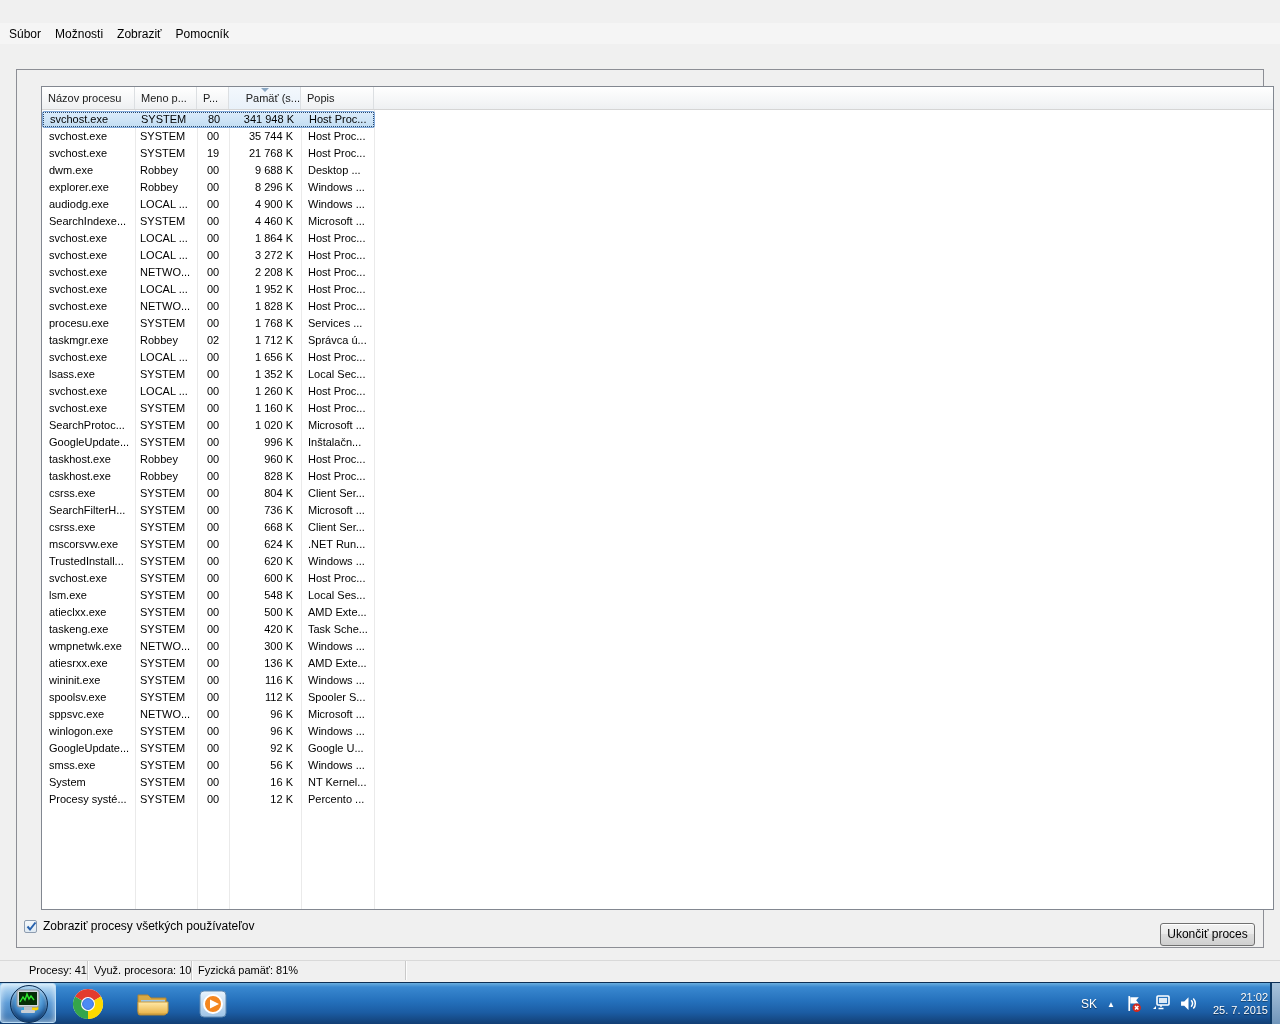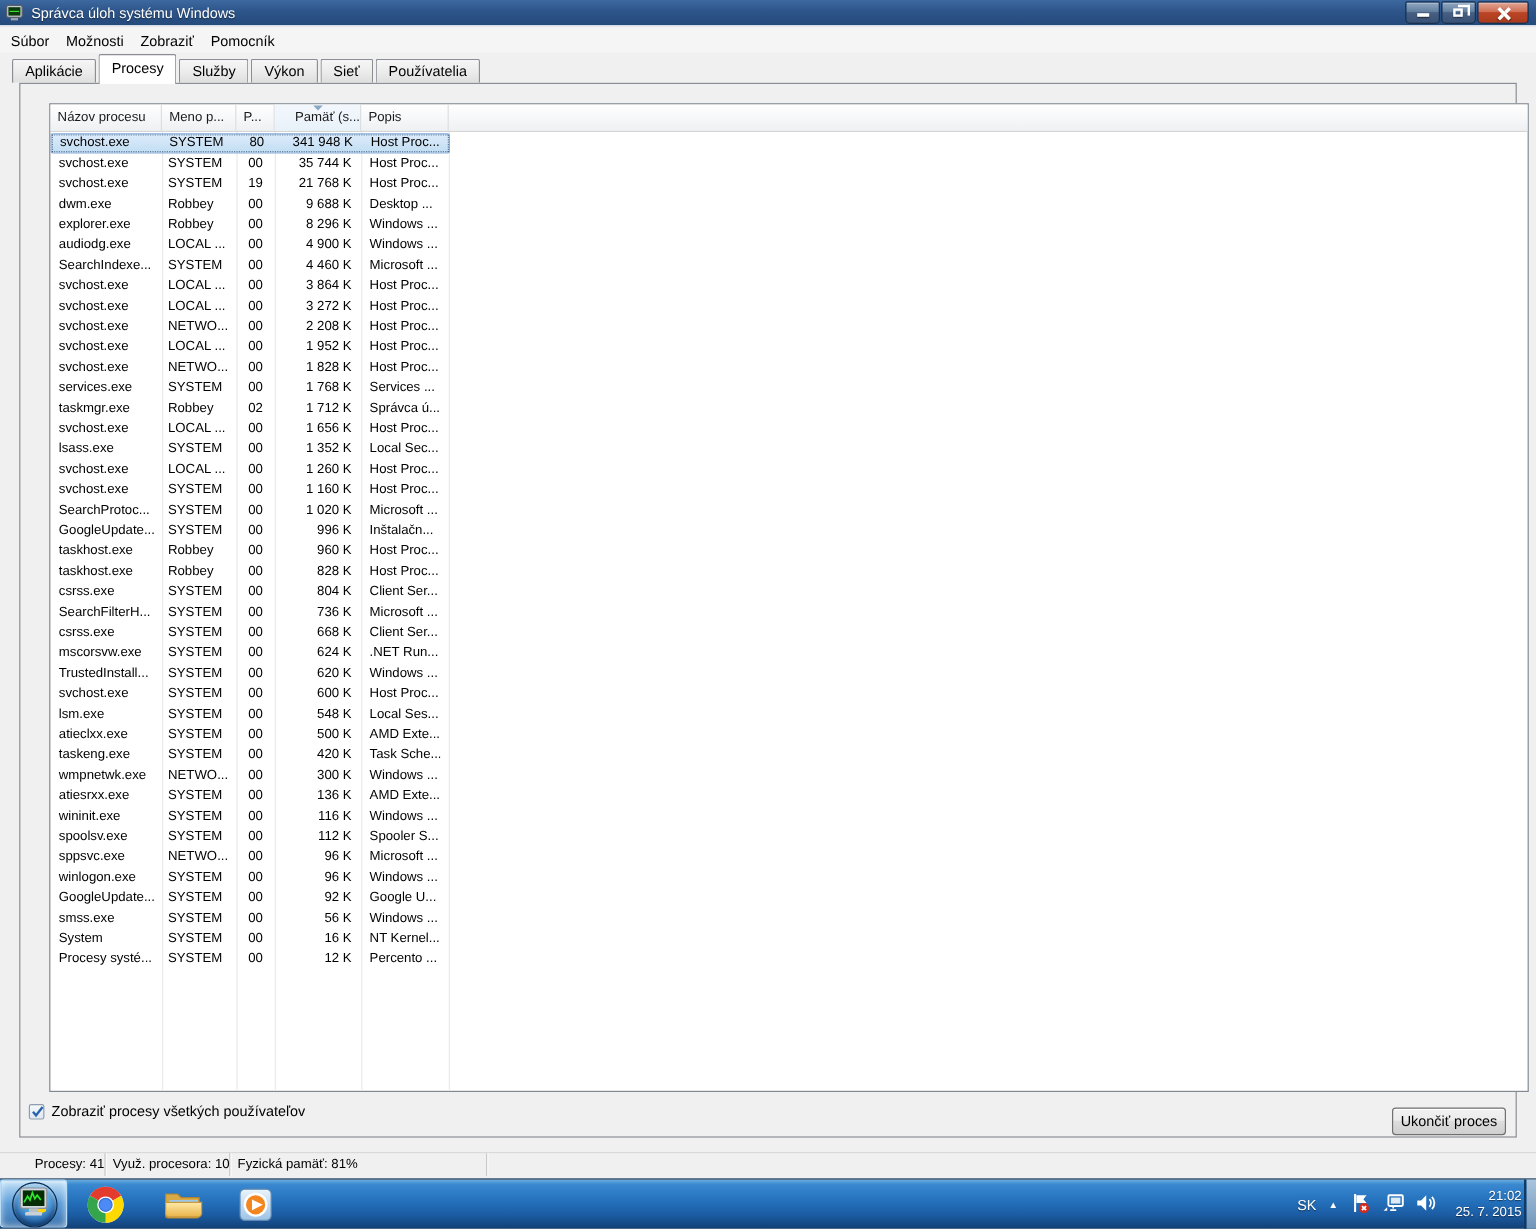--- a/index.html
+++ b/index.html
@@ -99,56 +99,28 @@
   .show-desktop { position:absolute; right:0; top:0; width:10px; height:42px;
     background:linear-gradient(180deg,#a9c4dc,#6f94b9); border-left:2px solid #0f3b66; }
 </style>
 </head>
 <body>
 
 <div class="screen" data-name="desktop-screen">
 
   <div class="window" data-name="task-manager-window">
 
-    <div class="titlebar" data-name="titlebar">
-      <span class="titlebar-icon" data-name="task-manager-icon">
-        <span class="crt"></span>
-          <span class="crt-screen"></span>
-          <span class="crt-line"></span>
-          <span class="crt-base"></span>
-      </span>
-      <span class="title-text" data-name="window-title">Správca úloh systému Windows</span>
-      <span class="win-controls" data-name="window-controls">
-        <span class="winbtn" data-name="minimize-button">
-            <span class="glyph-min" data-name="minimize-icon"></span>
-          </span>
-        <span class="winbtn" data-name="restore-button">
-            <span class="glyph-restore" data-name="restore-icon"></span>
-          </span>
-        <span class="winbtn close" data-name="close-button">
-            <span class="glyph-x" data-name="close-icon"></span>
-          </span>
-      </span>
-    </div>
 
     <div class="menubar" data-name="menubar" id="menubar">
         <span class="menu-item" data-name="menu-item-subor">Súbor</span>
         <span class="menu-item" data-name="menu-item-moznosti">Možnosti</span>
         <span class="menu-item" data-name="menu-item-zobrazit">Zobraziť</span>
         <span class="menu-item" data-name="menu-item-pomocnik">Pomocník</span>
       </div>
 
-    <div class="tabstrip" data-name="tabstrip" id="tabstrip">
-        <span class="tab" data-name="tab-aplikacie">Aplikácie</span>
-        <span class="tab active" data-name="tab-procesy">Procesy</span>
-        <span class="tab" data-name="tab-sluzby">Služby</span>
-        <span class="tab" data-name="tab-vykon">Výkon</span>
-        <span class="tab" data-name="tab-siet">Sieť</span>
-        <span class="tab" data-name="tab-pouzivatelia">Používatelia</span>
-      </div>
 
     <div class="panel" data-name="processes-tab-panel">
 
       <div class="listview" data-name="process-listview" id="listview">
         <div class="lv-header" data-name="listview-header" id="lvheader">
             <div class="hcell" data-name="column-header-name" style="width: 93px;">Názov procesu</div>
             <div class="hcell" data-name="column-header-user" style="width: 62px;">Meno p...</div>
             <div class="hcell" data-name="column-header-cpu" style="width: 32px;">P...</div>
             <div class="hcell sorted" data-name="column-header-mem" style="width: 72px;">Pamäť (s...<span class="sort-arrow" data-name="sort-descending-icon"></span></div>
             <div class="hcell" data-name="column-header-desc" style="width: 73px;">Popis</div>
@@ -207,21 +179,21 @@
               <div class="pcell c-name" data-name="process-cell-name">SearchIndexe...</div>
               <div class="pcell c-user" data-name="process-cell-user">SYSTEM</div>
               <div class="pcell c-cpu" data-name="process-cell-cpu">00</div>
               <div class="pcell c-mem" data-name="process-cell-mem">4 460 K</div>
               <div class="pcell c-desc" data-name="process-cell-desc">Microsoft ...</div>
             </div>
             <div class="prow" data-name="process-row">
               <div class="pcell c-name" data-name="process-cell-name">svchost.exe</div>
               <div class="pcell c-user" data-name="process-cell-user">LOCAL ...</div>
               <div class="pcell c-cpu" data-name="process-cell-cpu">00</div>
-              <div class="pcell c-mem" data-name="process-cell-mem">3 864 K</div>
+              <div class="pcell c-mem" data-name="process-cell-mem">1 864 K</div>
               <div class="pcell c-desc" data-name="process-cell-desc">Host Proc...</div>
             </div>
             <div class="prow" data-name="process-row">
               <div class="pcell c-name" data-name="process-cell-name">svchost.exe</div>
               <div class="pcell c-user" data-name="process-cell-user">LOCAL ...</div>
               <div class="pcell c-cpu" data-name="process-cell-cpu">00</div>
               <div class="pcell c-mem" data-name="process-cell-mem">3 272 K</div>
               <div class="pcell c-desc" data-name="process-cell-desc">Host Proc...</div>
             </div>
             <div class="prow" data-name="process-row">
@@ -239,21 +211,21 @@
               <div class="pcell c-desc" data-name="process-cell-desc">Host Proc...</div>
             </div>
             <div class="prow" data-name="process-row">
               <div class="pcell c-name" data-name="process-cell-name">svchost.exe</div>
               <div class="pcell c-user" data-name="process-cell-user">NETWO...</div>
               <div class="pcell c-cpu" data-name="process-cell-cpu">00</div>
               <div class="pcell c-mem" data-name="process-cell-mem">1 828 K</div>
               <div class="pcell c-desc" data-name="process-cell-desc">Host Proc...</div>
             </div>
             <div class="prow" data-name="process-row">
-              <div class="pcell c-name" data-name="process-cell-name">services.exe</div>
+              <div class="pcell c-name" data-name="process-cell-name">procesu.exe</div>
               <div class="pcell c-user" data-name="process-cell-user">SYSTEM</div>
               <div class="pcell c-cpu" data-name="process-cell-cpu">00</div>
               <div class="pcell c-mem" data-name="process-cell-mem">1 768 K</div>
               <div class="pcell c-desc" data-name="process-cell-desc">Services ...</div>
             </div>
             <div class="prow" data-name="process-row">
               <div class="pcell c-name" data-name="process-cell-name">taskmgr.exe</div>
               <div class="pcell c-user" data-name="process-cell-user">Robbey</div>
               <div class="pcell c-cpu" data-name="process-cell-cpu">02</div>
               <div class="pcell c-mem" data-name="process-cell-mem">1 712 K</div>

